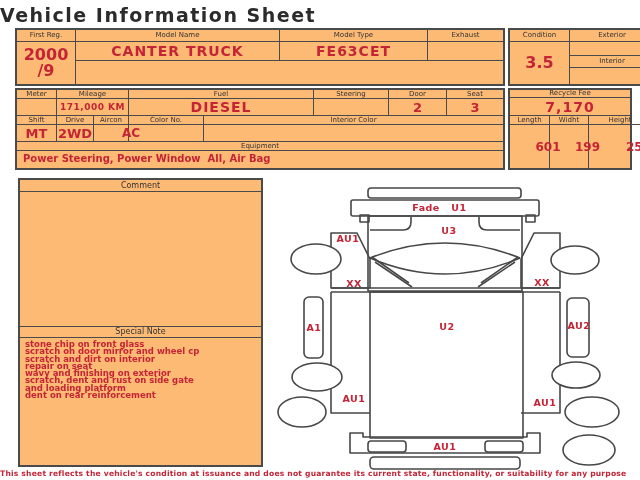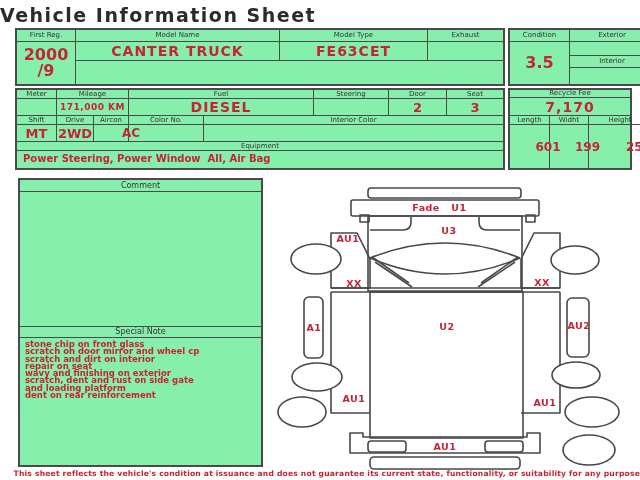--- a/index.html
+++ b/index.html
@@ -12,21 +12,21 @@
   body{
     width:640px;height:480px;
     font-family:"DejaVu Sans","Liberation Sans",sans-serif;
     position:relative;overflow:hidden;
   }
   #sheet{position:relative;width:640px;height:480px;background:#fff;}
   .title{
     position:absolute;top:4px;left:0;right:0;text-align:left;
     font-size:19px;font-weight:600;letter-spacing:1.5px;color:#2b2b2b;
   }
-  .box{position:absolute;border:2px solid var(--line);background:#86efac;display:flex;}
+  .box{position:absolute;border:2px solid var(--line);background:#fdba74;display:flex;}
   .col{display:flex;flex-direction:column;}
   .row{display:flex;}
   .br{border-right:1px solid var(--line);}
   .bb{border-bottom:1px solid var(--line);}
   .h{
     font-size:7px;color:var(--hdr);display:flex;align-items:center;justify-content:center;
     line-height:1;white-space:nowrap;overflow:hidden;
   }
   .v{
     flex:1;display:flex;align-items:center;justify-content:center;
@@ -84,21 +84,21 @@
   #cbox .snh{height:12px;font-size:8px;border-top:1px solid var(--line);border-bottom:1px solid var(--line);}
   #cbox .snbody{flex:1;padding:3px 5px;color:var(--red);font-weight:bold;font-size:8.5px;line-height:7.3px;text-align:left;}
   
   #diagram{position:absolute;left:266px;top:184px;width:374px;height:288px;}
   #diagram .labels text{
     font-family:"DejaVu Sans","Liberation Sans",sans-serif;
     font-size:9.5px;font-weight:bold;text-anchor:middle;letter-spacing:0.5px;
   }
   
   #disclaimer{
-    position:absolute;left:0;right:0;top:469px;text-align:right;
+    position:absolute;left:0;right:0;top:469px;text-align:left;
     color:var(--red);font-weight:bold;font-size:7.6px;letter-spacing:0.2px;
   }
 </style>
 </head>
 <body>
 
 <div id="sheet">
 
   <div class="title">Vehicle Information Sheet</div>
 

